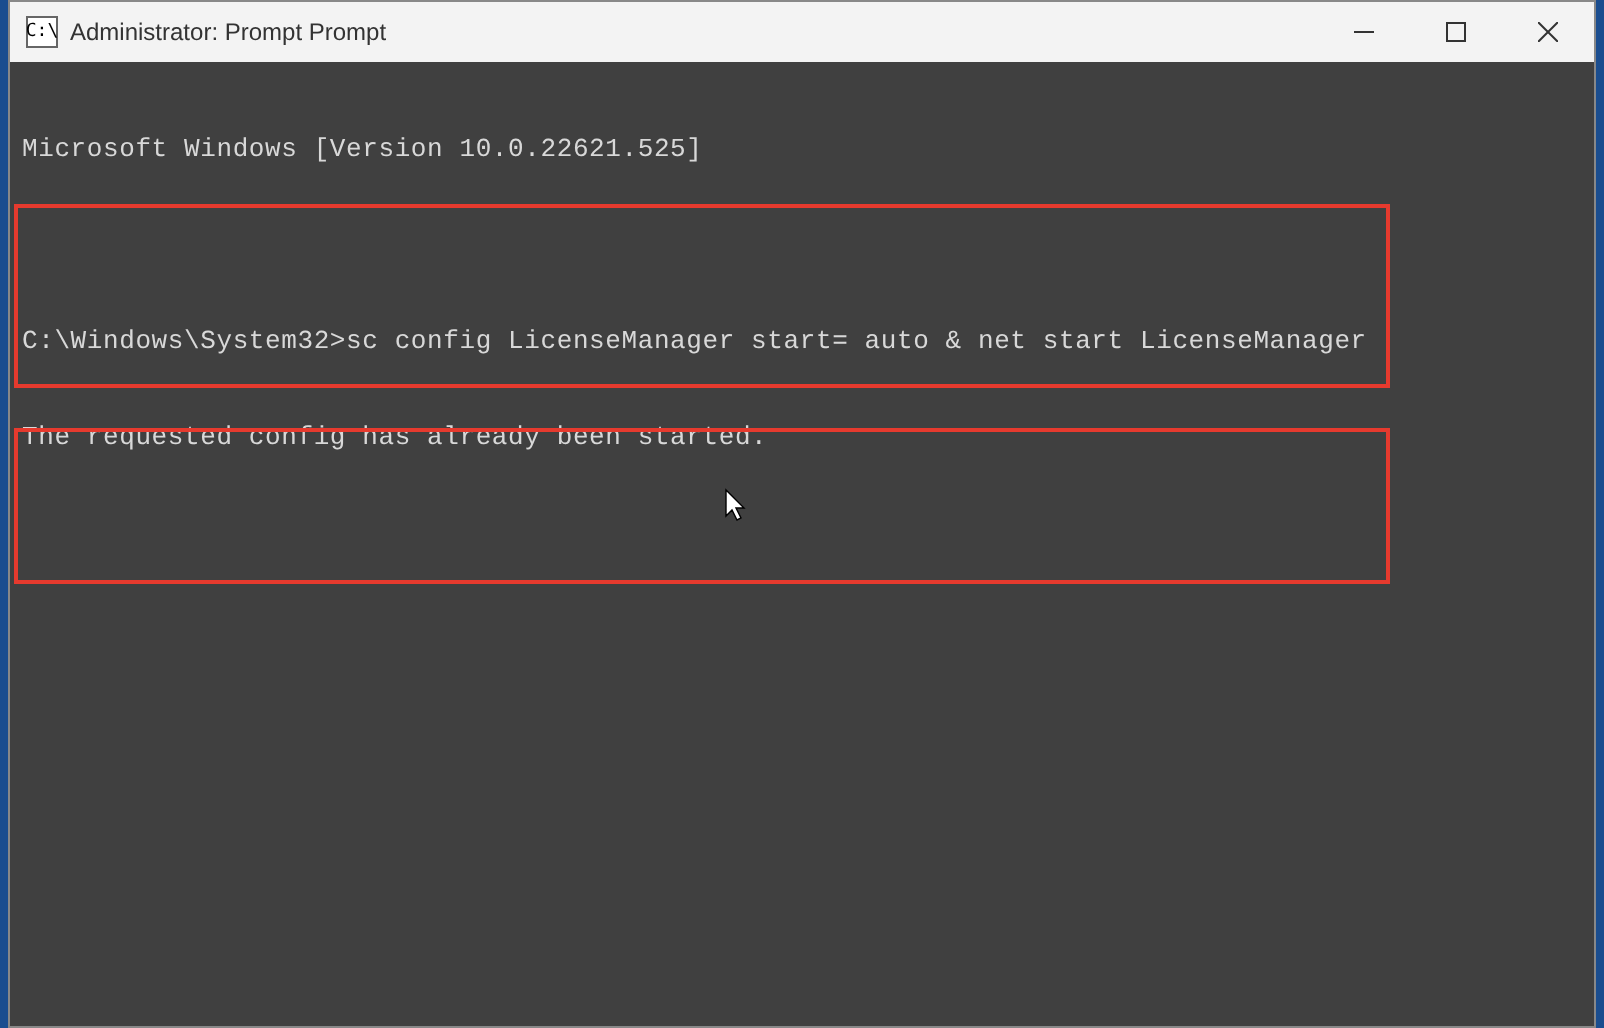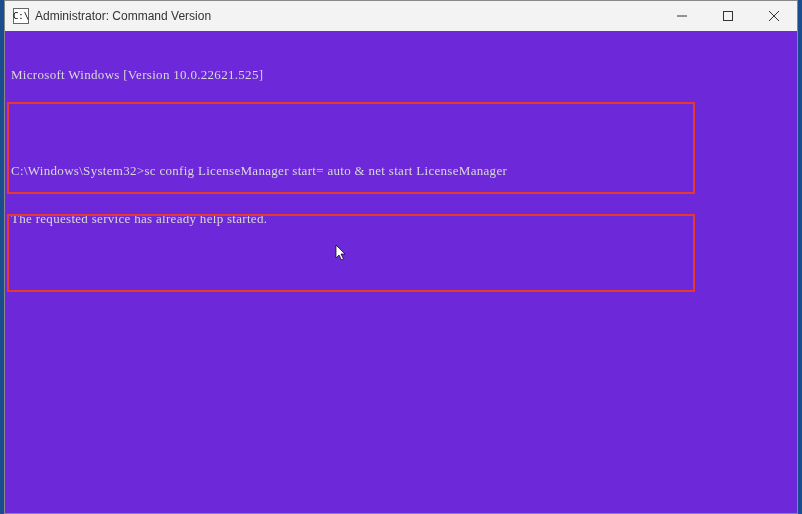--- a/index.html
+++ b/index.html
@@ -53,23 +53,23 @@
     height: 100%;
     display: flex;
     align-items: center;
     justify-content: center;
     color: #333;
     font-size: 12px;
   }
   .ctl svg { display: block; }
   .terminal {
     flex: 1;
-    background: #6d28d9;
+    background: #404040;
     color: #d8d8d8;
-    font-family: Liberation Serif, serif;
+    font-family: Liberation Mono, monospace;
     font-size: 13px;
     line-height: 16px;
     padding: 4px 6px 6px 6px;
     position: relative;
     overflow: hidden;
     white-space: pre;
   }
   .line { white-space: pre; letter-spacing: 0.3px; }
   .blank { height: 16px; }
   .highlight-box {
@@ -89,21 +89,21 @@
   }
 </style>
 </head>
 <body>
 
 <div class="window">
   <div class="titlebar">
     <div class="app-icon">
       <span>C:\</span>
     </div>
-    <span class="title-text">Administrator: Command Version</span>
+    <span class="title-text">Administrator: Prompt Prompt</span>
     <div class="spacer"></div>
     <div class="ctl-group">
       <div class="ctl">
         <svg width="10" height="10" viewBox="0 0 10 10">
             <line x1="0" y1="5" x2="10" y2="5" stroke="#333" stroke-width="1"></line>
           </svg>
       </div>
       <div class="ctl">
         <svg width="10" height="10" viewBox="0 0 10 10">
             <rect x="0.5" y="0.5" width="9" height="9" fill="none" stroke="#333" stroke-width="1"></rect>
@@ -115,21 +115,21 @@
             <line x1="10" y1="0" x2="0" y2="10" stroke="#333" stroke-width="1"></line>
           </svg>
       </div>
     </div>
   </div>
 
   <div class="terminal">
     <div class="line">Microsoft Windows [Version 10.0.22621.525]</div>
     <div class="blank"></div>
     <div class="line">C:\Windows\System32&gt;sc config LicenseManager start= auto &amp; net start LicenseManager</div>
-    <div class="line">The requested service has already help started.</div>
+    <div class="line">The requested config has already been started.</div>
     <div class="blank"></div>
     <div class="blank"></div>
     <div class="blank"></div>
     
     
     
     
     
     
     

